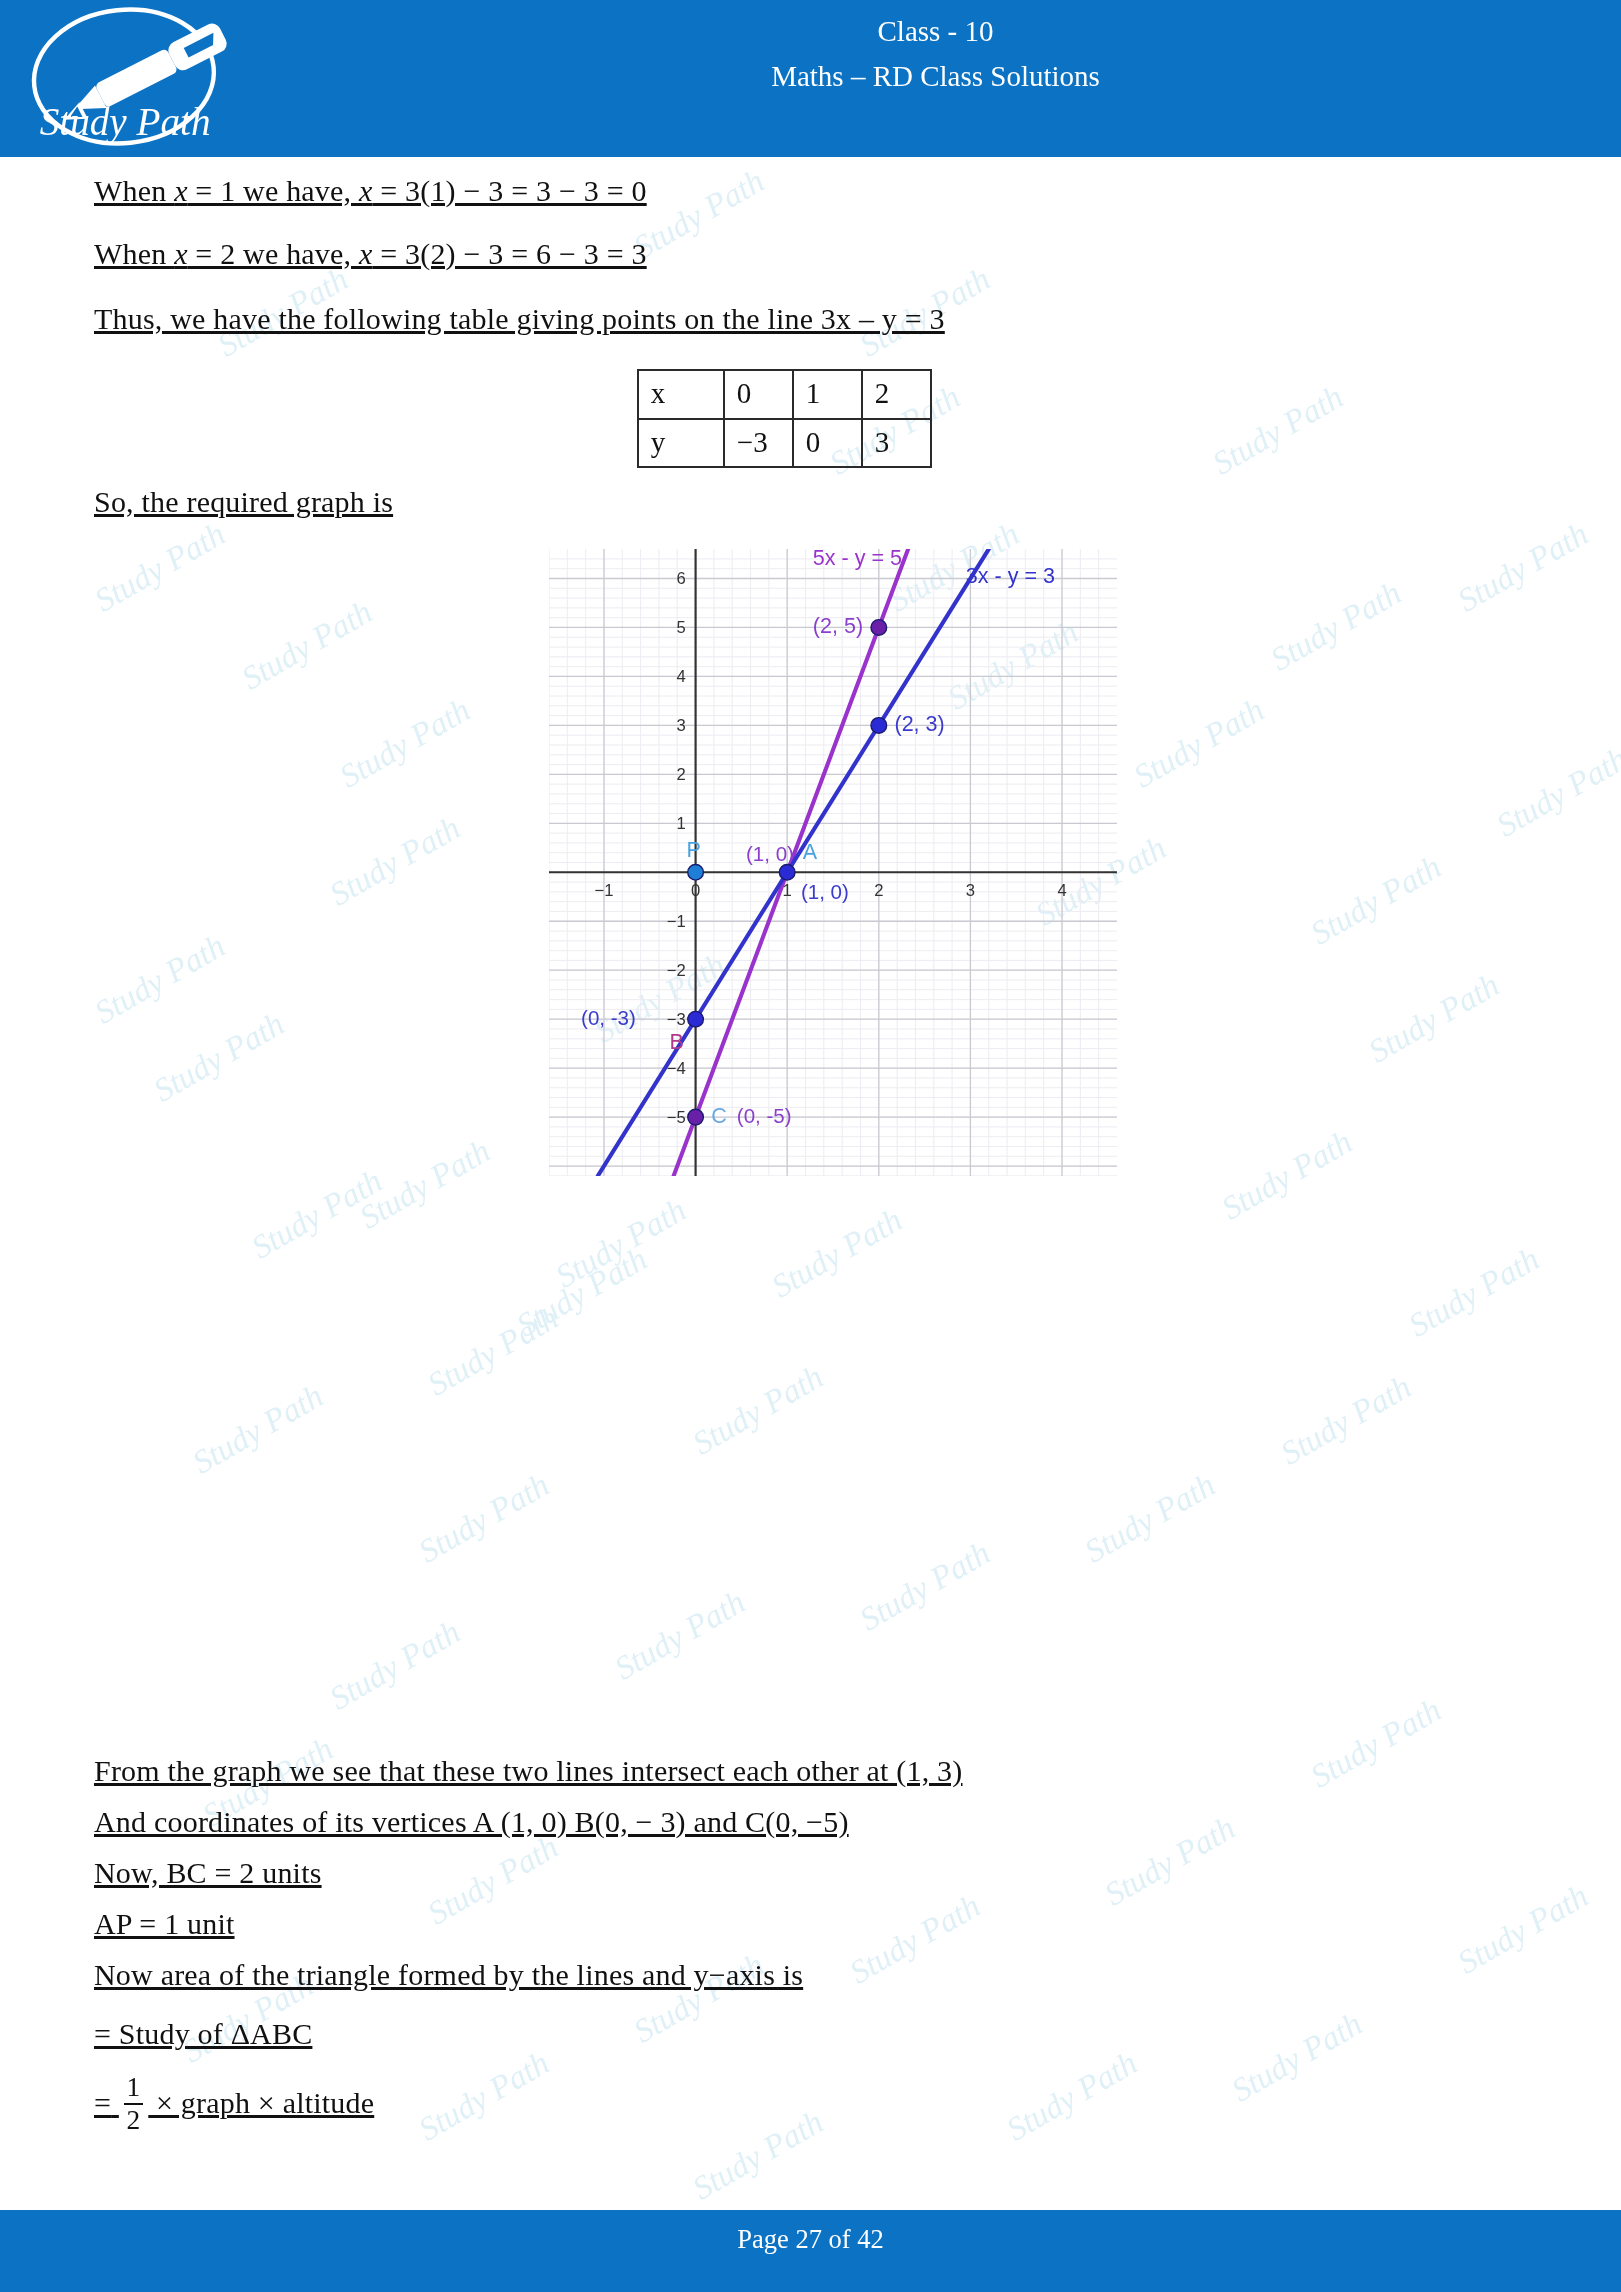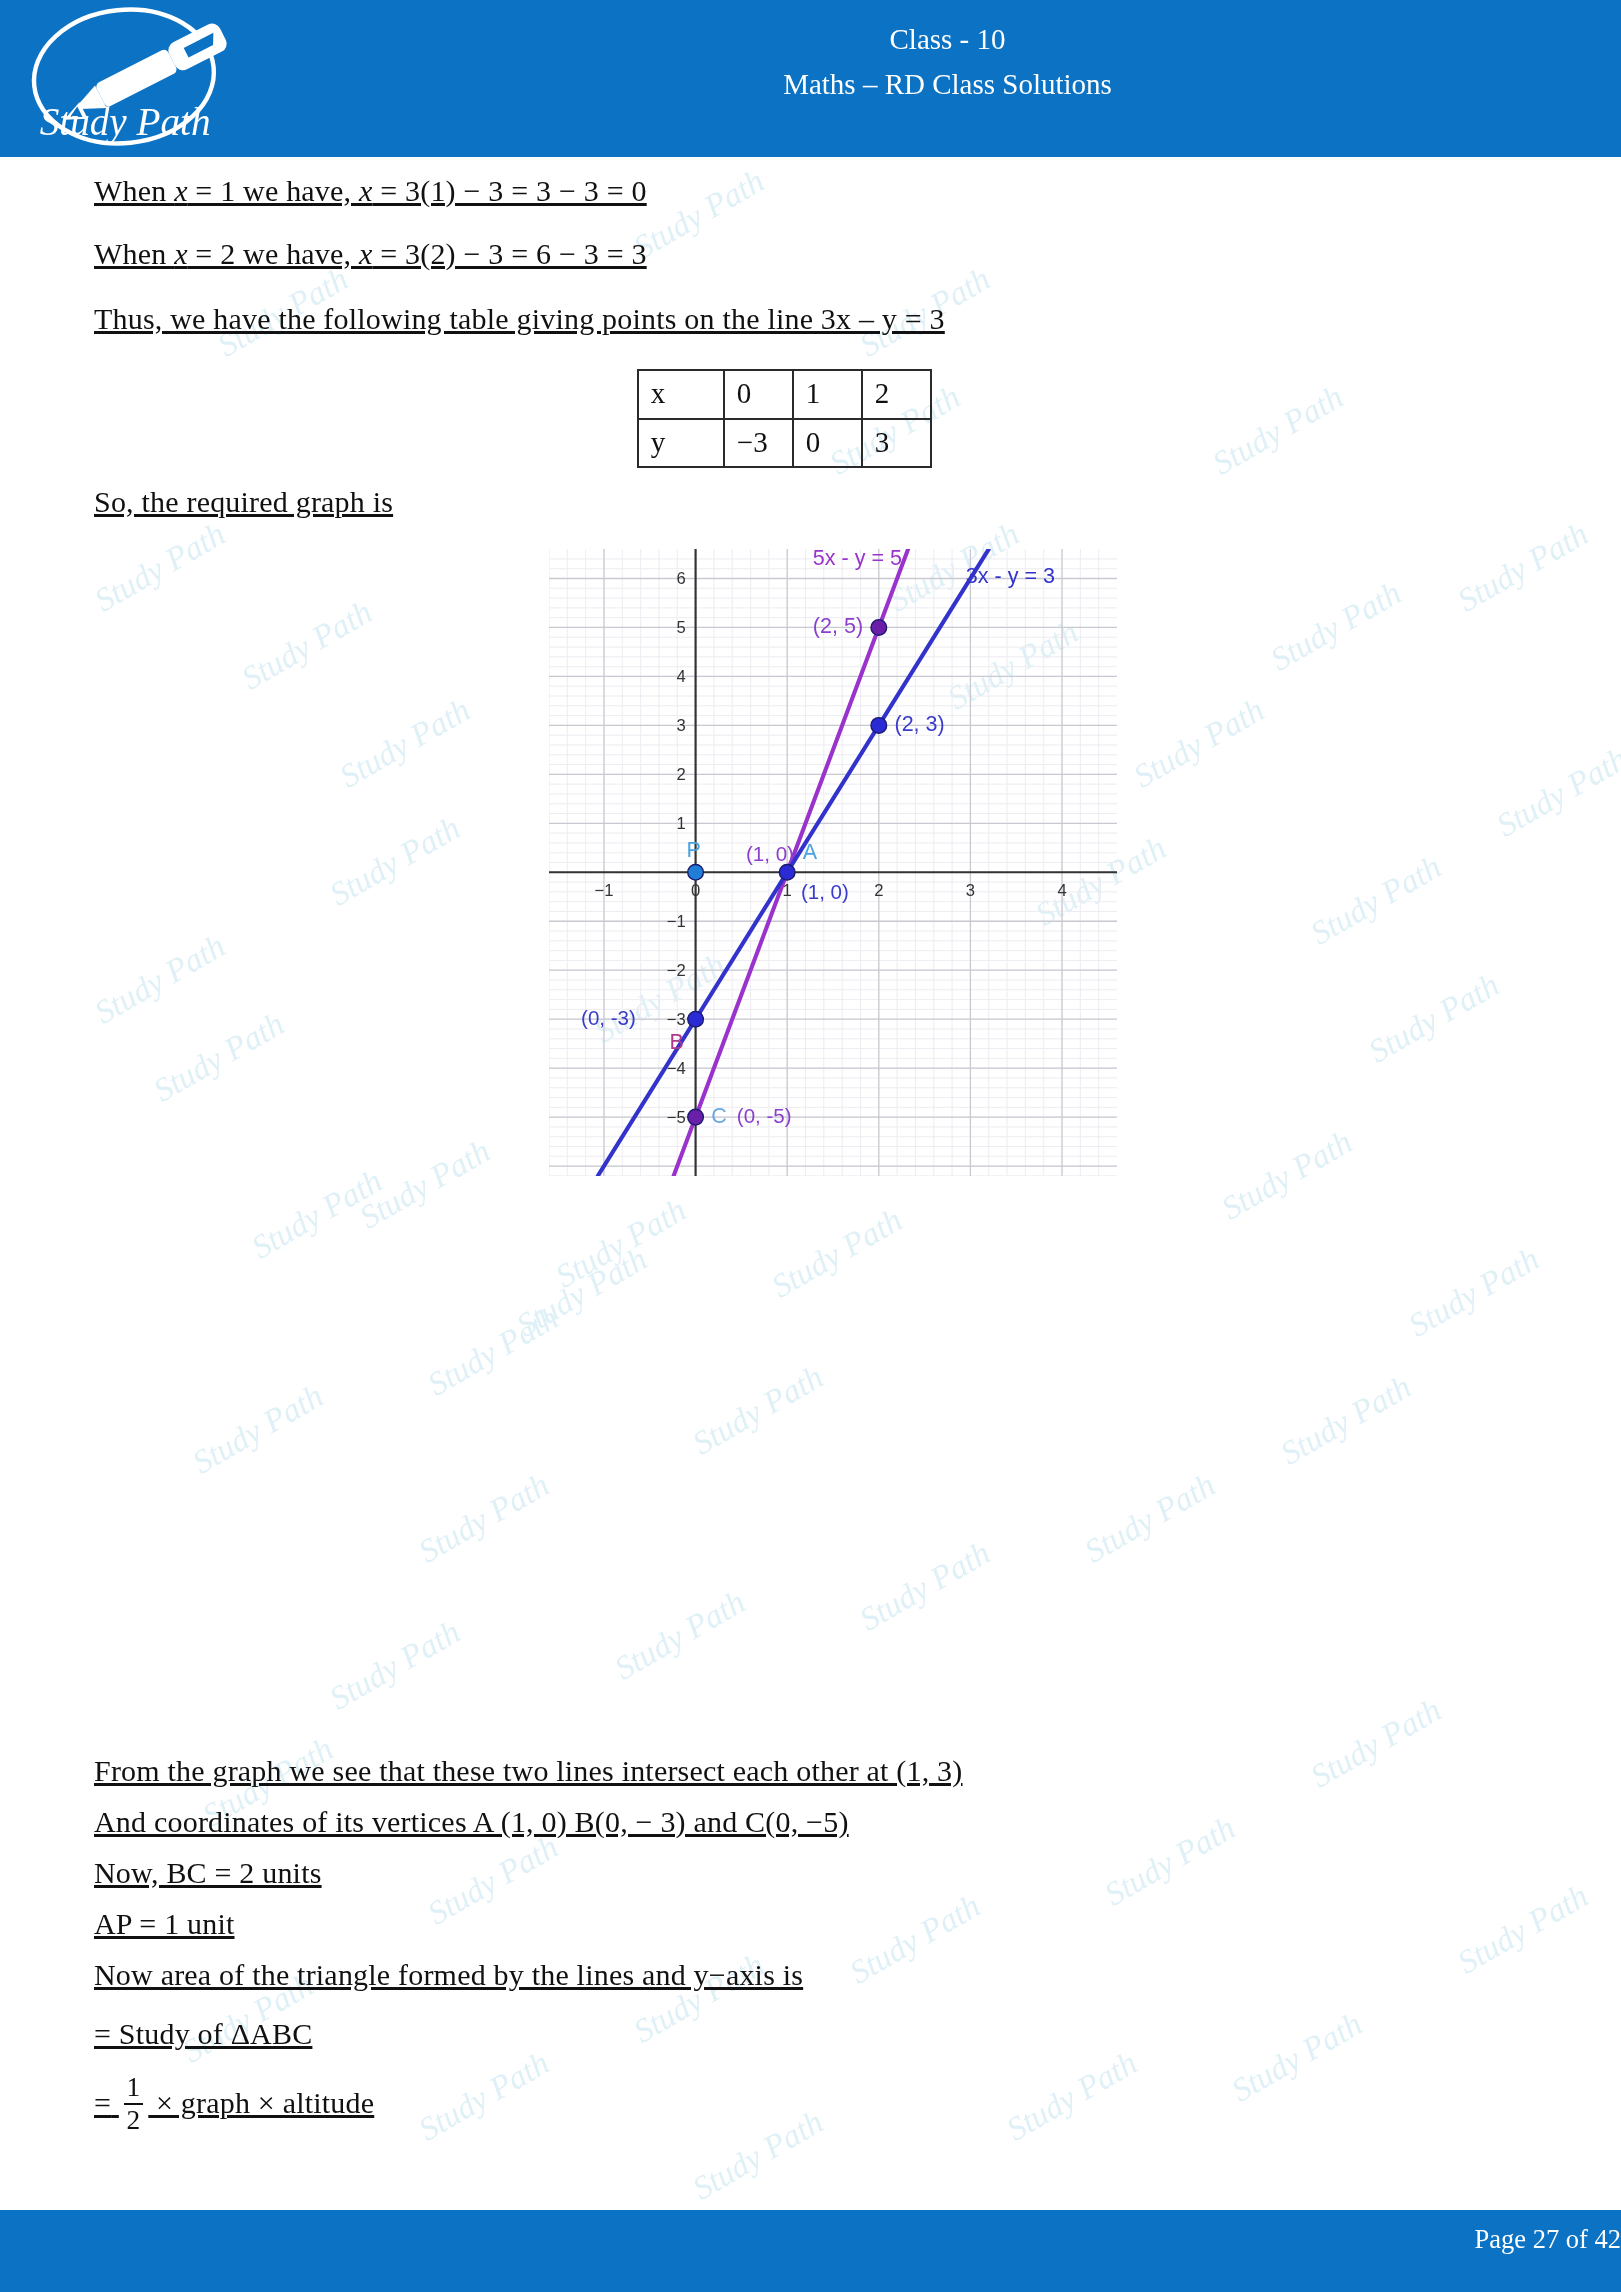--- a/index.html
+++ b/index.html
@@ -27,29 +27,29 @@
   #logo {
     position: absolute;
     left: 17.6px;
     top: 3.9px;
     width: 255px;
     height: 147px;
   }
   #logo svg { display:block; }
   #header-lines {
     position: absolute;
-    left: 274px;
+    left: 262px;
     top: 0;
     width: 1347px;
     height: 157px;
     display: flex;
     flex-direction: column;
     align-items: center;
     justify-content: flex-start;
-    padding-top: 25px;
+    padding-top: 17px;
     box-sizing: border-box;
   }
   .hdr-line {
     color: #ffffff;
     font-family: "Liberation Serif", serif;
     text-align: center;
     line-height: 1.0;
     white-space: nowrap;
   }
   #hdr-class { font-size: 29px; margin-bottom: 15.7px; }
@@ -62,21 +62,21 @@
     left: 0;
     top: 2210px;
     width: 1621px;
     height: 82px;
     background: #0b72c4;
   }
   #footer-text {
     position: absolute;
     left: 0; top: 13.7px;
     width: 1621px;
-    text-align: right;
+    text-align: center;
     color: #ffffff;
     font-size: 26.5px;
     font-family: "Liberation Serif", serif;
   }
 
   
   .para {
     position: absolute;
     left: 94px;
     color: #111111;

